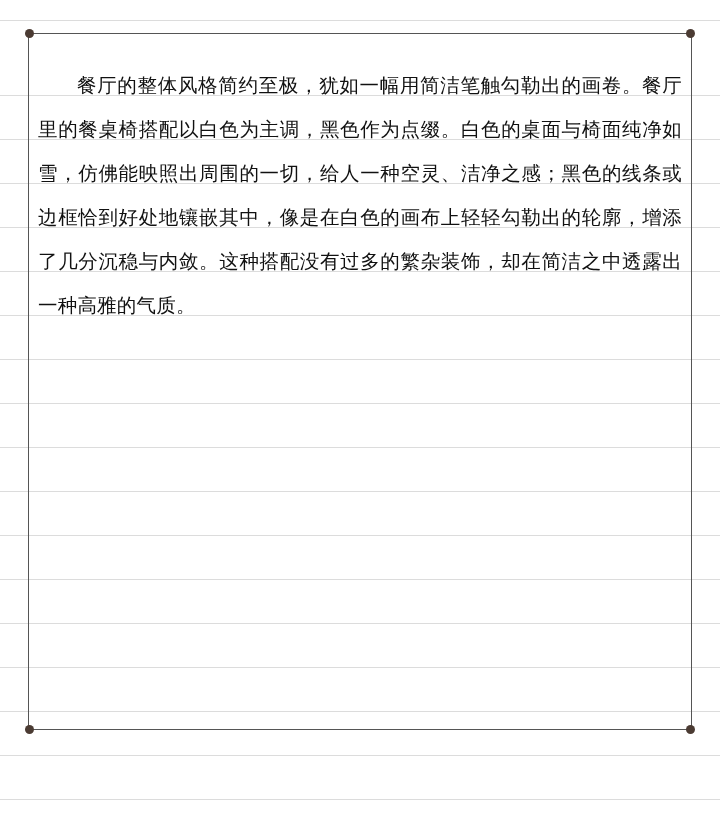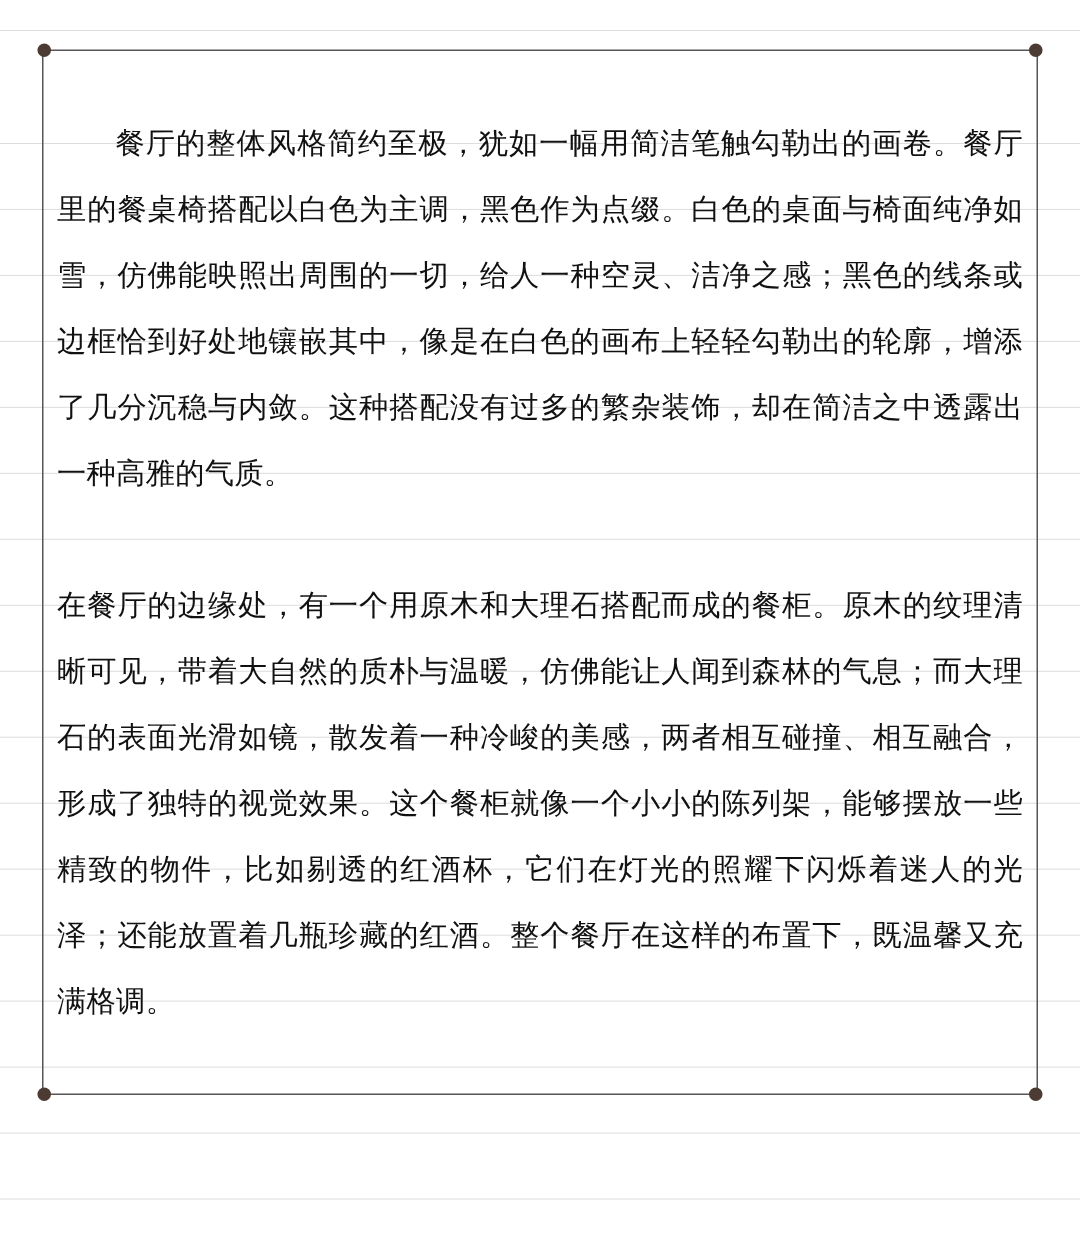--- a/index.html
+++ b/index.html
@@ -61,21 +61,21 @@
     background: #4b3b33;
   }
   .dot.tl { left: -4px;  top: -4px; }
   .dot.tr { right: -4px; top: -4px; }
   .dot.bl { left: -4px;  bottom: -4px; }
   .dot.br { right: -4px; bottom: -4px; }
 
   .content {
     position: absolute;
     left: 38px;
-    top: 74px;
+    top: 63px;
     width: 644px;
     box-sizing: border-box;
   }
 
   p.para {
     margin: 0;
     font-size: 19.5px;
     line-height: 44px;
     color: #111;
     text-align: justify;
@@ -99,16 +99,15 @@
     <div class="frame-top"></div>
     <div class="frame-bottom"></div>
     <span class="dot tl"></span>
     <span class="dot tr"></span>
     <span class="dot bl"></span>
     <span class="dot br"></span>
   </div>
 
   <div class="content">
     <p class="para indent">餐厅的整体风格简约至极，犹如一幅用简洁笔触勾勒出的画卷。餐厅里的餐桌椅搭配以白色为主调，黑色作为点缀。白色的桌面与椅面纯净如雪，仿佛能映照出周围的一切，给人一种空灵、洁净之感；黑色的线条或边框恰到好处地镶嵌其中，像是在白色的画布上轻轻勾勒出的轮廓，增添了几分沉稳与内敛。这种搭配没有过多的繁杂装饰，却在简洁之中透露出一种高雅的气质。</p>
-    <p class="para">在餐厅的边缘处，有一个用原木和大理石搭配而成的餐柜。原木的纹理清晰可见，带着大自然的质朴与温暖，仿佛能让人闻到森林的气息；而大理石的表面光滑如镜，散发着一种冷峻的美感，两者相互碰撞、相互融合，形成了独特的视觉效果。这个餐柜就像一个小小的陈列架，能够摆放一些精致的物件，比如剔透的红酒杯，它们在灯光的照耀下闪烁着迷人的光泽；还能放置着几瓶珍藏的红酒。整个餐厅在这样的布置下，既温馨又充满格调。</p>
   </div>
 
 </div>
 
 </body></html>

